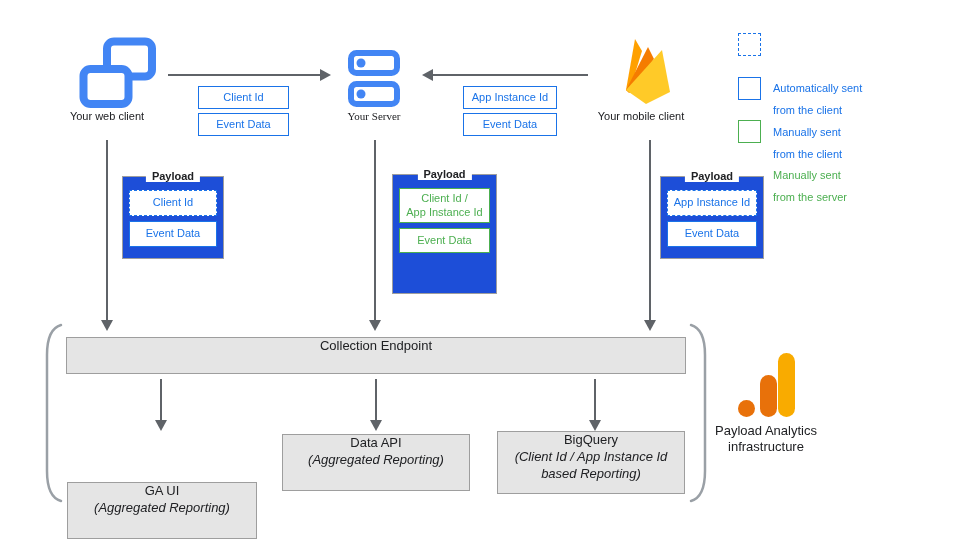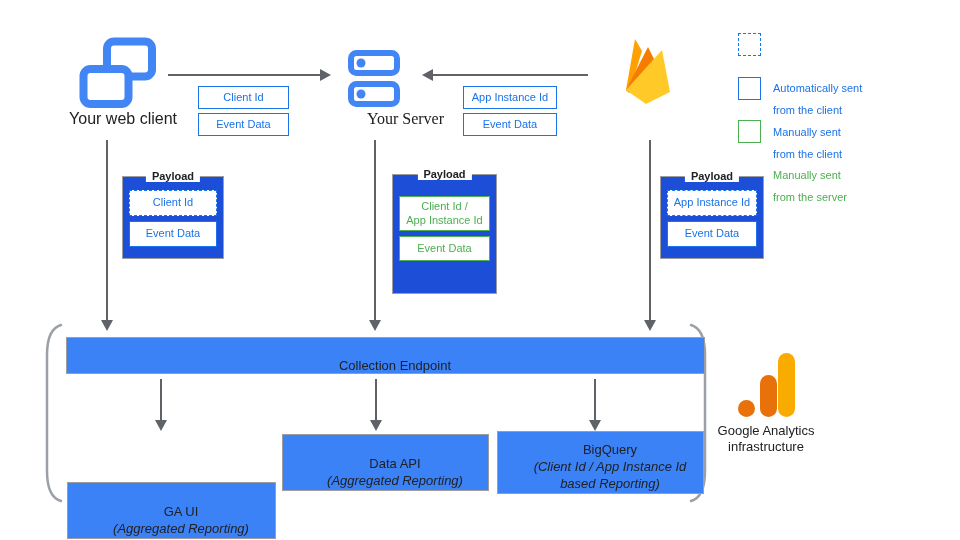--- a/index.html
+++ b/index.html
@@ -1,21 +1,21 @@
 <!DOCTYPE html>
 <html><head>
 <meta charset="utf-8">
 <style>
   html,body{margin:0;padding:0;background:#fff;}
   #stage{position:relative;width:960px;height:540px;background:#fff;overflow:hidden;
          font-family:"Liberation Sans","DejaVu Sans",sans-serif;color:#202124;}
   .abs{position:absolute;}
 
   
-  .node-label{font-size:16px;font-weight:500;color:#202124;text-align:right;white-space:nowrap;}
+  .node-label{font-size:11px;font-weight:500;color:#202124;text-align:center;white-space:nowrap;}
 
   
   .hline{height:2px;background:#5f6368;}
   .vline{width:2px;background:#5f6368;}
   .head-right{width:0;height:0;border-top:6px solid transparent;border-bottom:6px solid transparent;border-left:11px solid #5f6368;}
   .head-left{width:0;height:0;border-top:6px solid transparent;border-bottom:6px solid transparent;border-right:11px solid #5f6368;}
   .head-down{width:0;height:0;border-left:6px solid transparent;border-right:6px solid transparent;border-top:11px solid #5f6368;}
 
   
   .chip{display:flex;align-items:center;justify-content:center;background:#fff;
@@ -31,22 +31,22 @@
   .payload-items{display:flex;flex-direction:column;gap:5px;margin:13px 6px 0 6px;}
 
   
   .legend-item{display:flex;align-items:flex-start;gap:12px;}
   .legend-swatch{width:21px;height:21px;background:#fff;flex:0 0 auto;}
   .legend-text{font-size:11px;font-weight:400;line-height:22px;white-space:pre-line;margin-top:44px;}
   .legend-blue{color:#1a73e8;}
   .legend-green{color:#4caf50;}
 
   
-  .gray-box{border:1px solid #9e9e9e;background:#3b82f6;display:flex;flex-direction:column;
-            align-items:center;justify-content:flex-end;text-align:center;padding-left:19px;}
+  .gray-box{border:1px solid #9e9e9e;background:#e5e5e5;display:flex;flex-direction:column;
+            align-items:center;justify-content:flex-start;text-align:center;}
   .box-title{font-size:13px;color:#202124;line-height:1.3;}
   .box-sub{font-size:13px;font-style:italic;color:#202124;line-height:1.3;white-space:pre-line;}
   .endpoint-label{font-size:13px;color:#202124;}
   .caption{font-size:13px;color:#202124;text-align:center;line-height:1.25;white-space:pre-line;}
 </style>
 </head>
 <body>
 
 <div id="stage">
 
@@ -62,20 +62,21 @@
     <circle cx="13" cy="13" r="4.5" fill="#4285f4"></circle>
     <circle cx="13" cy="44" r="4.5" fill="#4285f4"></circle>
   </svg>
   <div class="abs node-label" style="left:304px;top:110px;width:140px;font-family:Liberation Serif, serif;">Your Server</div>
 
   <svg class="abs" style="left:618px;top:36px;" width="56" height="70" viewBox="0 0 56 70">
     <polygon points="8,54 17,3 24,15 11,57" fill="#ffa000"></polygon>
     <polygon points="8,54 30,11 36,23 12,57" fill="#f57c00"></polygon>
     <polygon points="44,14 52,56 28,68 8,54" fill="#ffca28"></polygon>
   </svg>
+  <div class="abs node-label" style="left:571px;top:110px;width:140px;">Your mobile client</div>
 
   <div class="abs hline" style="left:168px;top:74px;width:152px;"></div>
   <div class="abs head-right" style="left:320px;top:69px;"></div>
 
   <div class="abs head-left" style="left:422px;top:69px;"></div>
   <div class="abs hline" style="left:433px;top:74px;width:155px;"></div>
 
   <div class="abs chip solid-blue" style="left:198px;top:86px;width:89px;height:21px;">Client Id</div>
   <div class="abs chip solid-blue" style="left:198px;top:113px;width:89px;height:21px;">Event Data</div>
 
@@ -111,21 +112,21 @@
     <span class="payload-title">Payload</span>
     <div class="payload-items">
       <div class="chip dashed-blue" style="height:24px;">Client Id</div>
       <div class="chip solid-blue" style="height:24px;">Event Data</div>
     </div>
   </div>
 
   <div class="abs payload" style="left:392px;top:174px;width:103px;height:118px;">
     <span class="payload-title">Payload</span>
     <div class="payload-items">
-      <div class="chip solid-green" style="height:33px;margin-top:8px;">Client Id /
+      <div class="chip solid-green" style="height:33px;">Client Id /
 App Instance Id</div>
       <div class="chip solid-green" style="height:23px;">Event Data</div>
     </div>
   </div>
 
   <div class="abs payload" style="left:660px;top:176px;width:102px;height:81px;">
     <span class="payload-title">Payload</span>
     <div class="payload-items">
       <div class="chip dashed-blue" style="height:24px;">App Instance Id</div>
       <div class="chip solid-blue" style="height:24px;">Event Data</div>
@@ -164,16 +165,16 @@
     <span class="box-title">BigQuery</span>
     <span class="box-sub">(Client Id / App Instance Id
 based Reporting)</span>
   </div>
 
   <svg class="abs" style="left:738px;top:353px;" width="57" height="64" viewBox="0 0 57 64">
     <rect x="40" y="0" width="17" height="64" rx="8.5" fill="#f9ab00"></rect>
     <rect x="22" y="22" width="17" height="42" rx="8.5" fill="#e8710a"></rect>
     <circle cx="8.5" cy="55.5" r="8.5" fill="#e8710a"></circle>
   </svg>
-  <div class="abs caption" style="left:696px;top:423px;width:140px;">Google Analytics
+  <div class="abs caption" style="left:696px;top:423px;width:140px;">Payload Analytics
 infrastructure</div>
 
 </div>
 
 </body></html>

